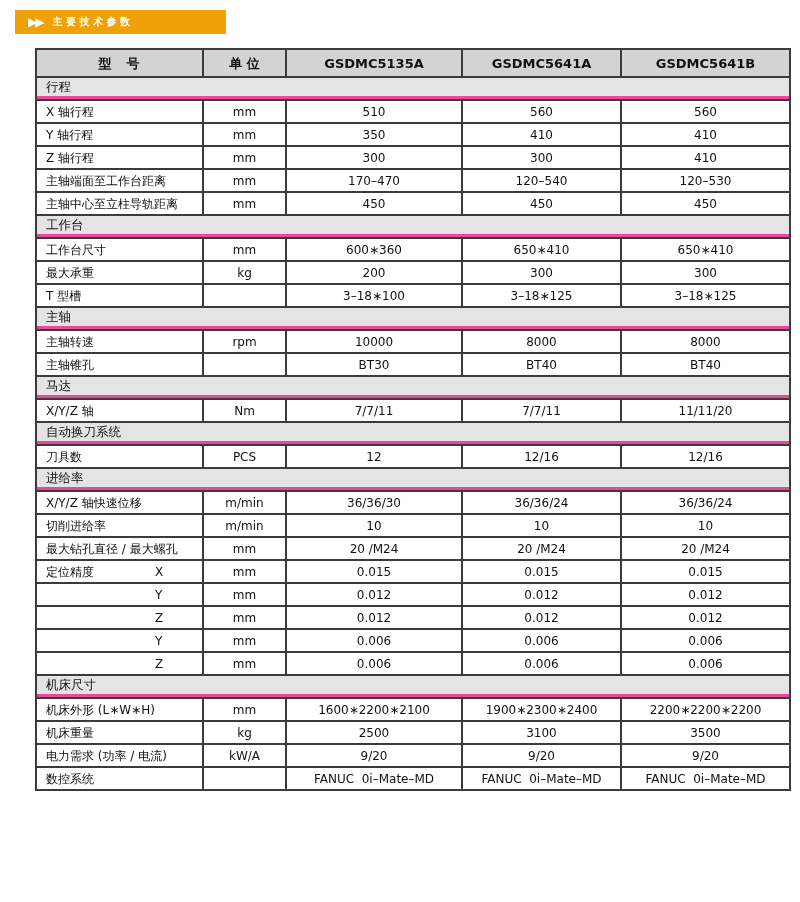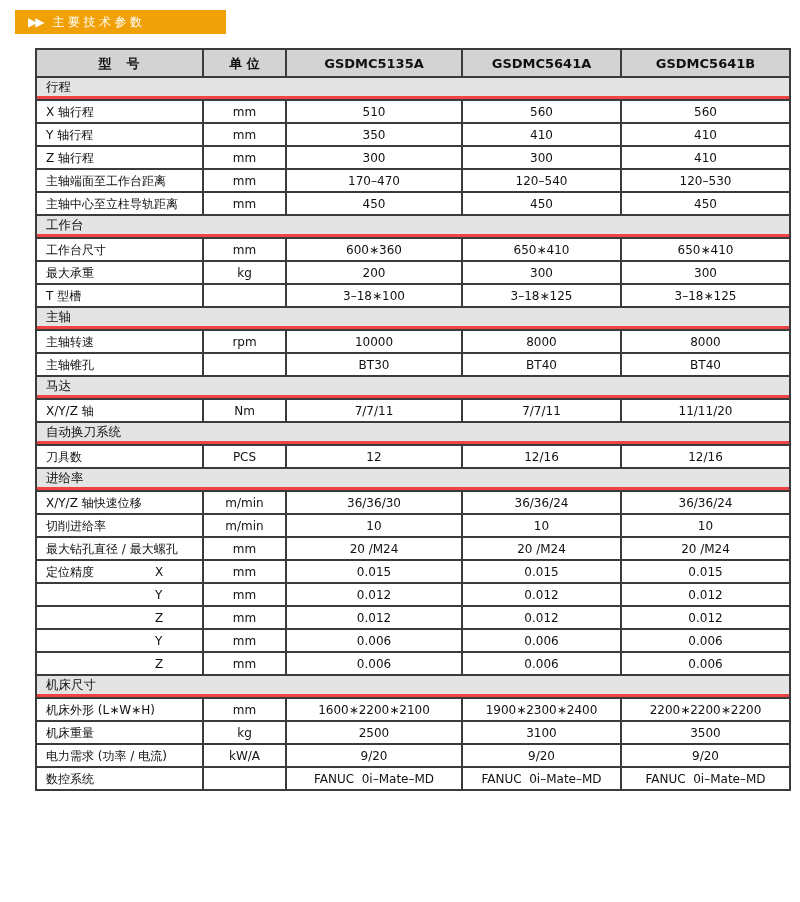--- a/index.html
+++ b/index.html
@@ -8,21 +8,21 @@
     font-family:"DejaVu Sans","Liberation Sans",sans-serif;
     color:#111;-webkit-font-smoothing:antialiased;
   }
   
   .banner{
     position:absolute;left:15px;top:10px;width:211px;height:24px;
     background:#F0A108;color:#fff;display:flex;align-items:center;
     box-sizing:border-box;padding-left:13px;
   }
   .banner .arrows{font-size:12px;letter-spacing:-2px;margin-right:10px;line-height:1;}
-  .banner .banner-title{font-size:12px;font-weight:normal;letter-spacing:3.5px;line-height:1;}
+  .banner .banner-title{font-size:10px;font-weight:bold;letter-spacing:3.5px;line-height:1;}
   
   table.spec{
     position:absolute;left:35px;top:48px;width:754px;
     border-collapse:collapse;table-layout:fixed;
     border:2px solid #3B3B3B;
   }
   col.c-name{width:167px;}
   col.c-unit{width:83px;}
   col.c-v1{width:176px;}
   col.c-v2{width:159px;}
@@ -33,21 +33,21 @@
   }
   thead tr{height:28px;background:#D3D3D3;}
   th{font-weight:bold;text-align:center;font-size:13px;}
   th.col-model{letter-spacing:1px;margin-top:8px;}
   tbody tr{height:23px;background:#fff;}
   td.name{text-align:left;padding-left:9px;position:relative;border-radius:8px;}
   td.unit{text-align:center;}
   td.val{text-align:center;}
   td .sub{position:absolute;left:118px;top:50%;transform:translateY(-50%);}
   
-  td.section-cell{padding:0;background:#ef4444;vertical-align:top;margin-left:18px;}
+  td.section-cell{padding:0;background:#ec4899;vertical-align:top;margin-left:18px;}
   .section-band{
     background:#E4E4E4;height:18px;margin-bottom:3px;
     display:flex;align-items:center;padding-left:9px;
     font-size:12.5px;
   }
 </style>
 </head>
 <body>
 
 <div class="banner">

